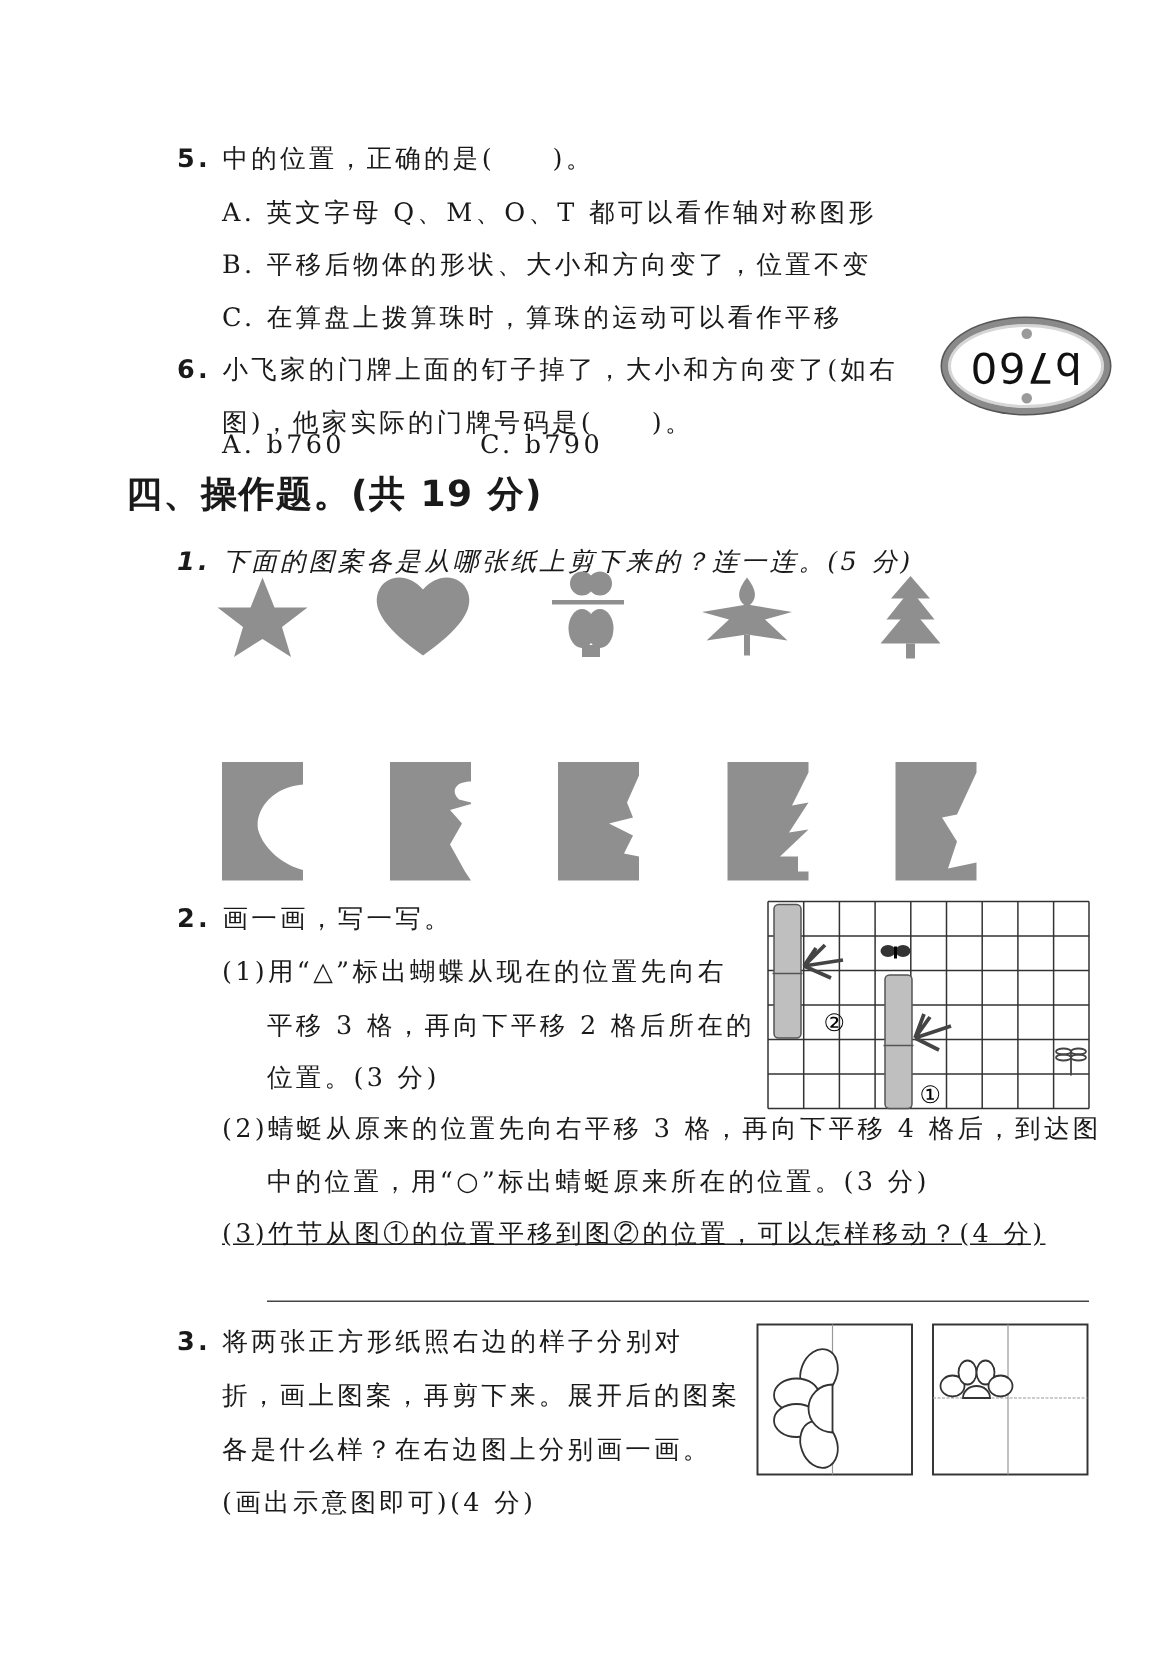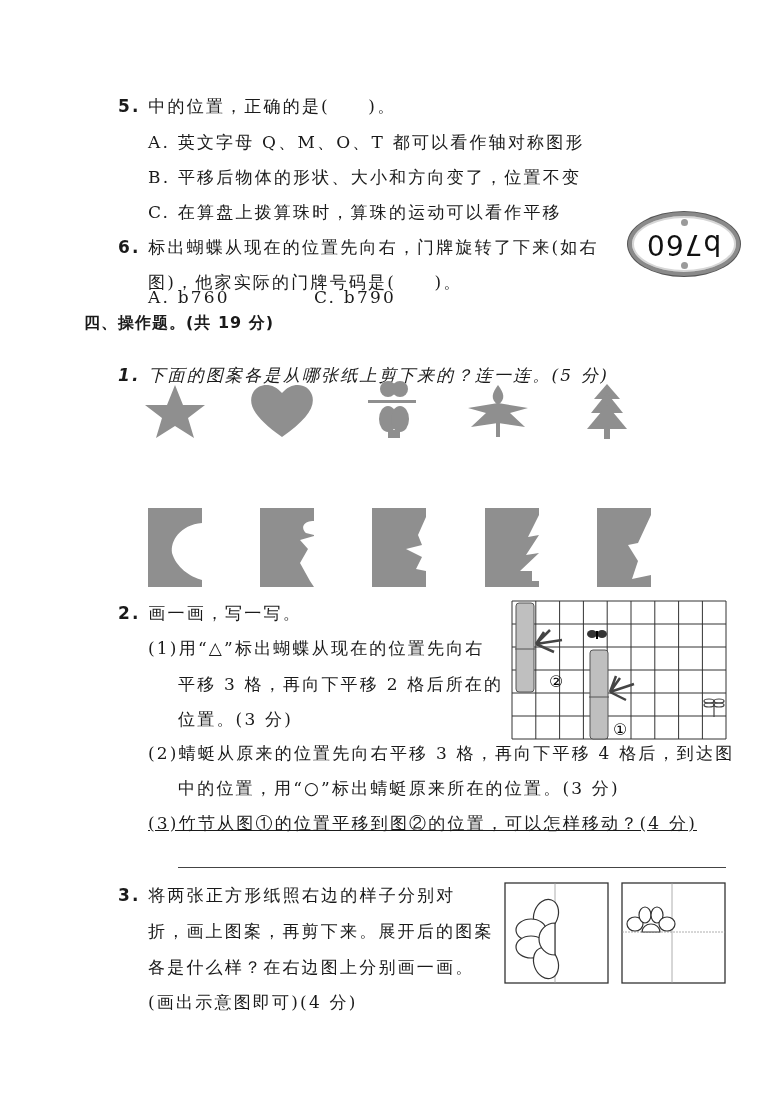--- a/index.html
+++ b/index.html
@@ -3,21 +3,21 @@
 <meta charset="utf-8">
 <style>
   html, body { margin: 0; padding: 0; }
   body {
     width: 780px; height: 1103px; background: #ffffff; position: relative; overflow: hidden;
     font-family: "DejaVu Serif", "Liberation Serif", serif; color: #1a1a1a;
   }
   .abs { position: absolute; }
   .line { font-size: 17px; letter-spacing: 2.2px; white-space: nowrap; line-height: 22px; }
   .qnum { font-family: "DejaVu Sans", "Liberation Sans", sans-serif; font-weight: bold; font-size: 17px; }
-  .section-title { font-family: "DejaVu Sans", "Liberation Sans", sans-serif; font-size: 16px; font-weight: bold; letter-spacing: 1px; }
+  .section-title { font-family: "DejaVu Sans", "Liberation Sans", sans-serif; font-size: 24px; font-weight: bold; letter-spacing: 1px; }
   .shape-fill { fill: #8f8f8f; }
   .plate {
     width: 104px; height: 56px; border-radius: 50%;
     border: 4px solid #8a8a8a; box-shadow: inset 0 0 0 2px #d6d6d6, 0 0 0 1px #555;
     background: #fff; display: flex; align-items: center; justify-content: center;
   }
   .plate-num {
     transform: rotate(180deg); font-family: "DejaVu Sans", "Liberation Sans", sans-serif;
     font-size: 28px; letter-spacing: 1px; color: #111;
   }
@@ -30,29 +30,29 @@
 <div class="abs line" style="left:118px;top:95px;">
   <span class="qnum">5.</span>
   <span>中的位置，正确的是(　　)。</span>
 </div>
 <div class="abs line" style="left:148px;top:131px;">A. 英文字母 Q、M、O、T 都可以看作轴对称图形</div>
 <div class="abs line" style="left:148px;top:166px;">B. 平移后物体的形状、大小和方向变了，位置不变</div>
 <div class="abs line" style="left:148px;top:201px;">C. 在算盘上拨算珠时，算珠的运动可以看作平移</div>
 
 <div class="abs line" style="left:118px;top:236px;">
   <span class="qnum">6.</span>
-  <span>标出蝴蝶从现在的位置先向右，门牌旋转了下来(如右</span>
+  <span>小飞家的门牌上面的钉子掉了，大小和方向变了(如右</span>
 </div>
 <div class="abs line" style="left:148px;top:271px;">图)，他家实际的门牌号码是(　　)。</div>
 <div class="abs plate" style="left:628px;top:212px;">
   <span class="dot" style="top:3px;"></span>
   <span class="plate-num">b760</span>
   <span class="dot" style="bottom:3px;"></span>
 </div>
-<div class="abs line" style="left:148px;top:276px;display:flex;gap:6px;margin-top:10px;align-items:flex-end;">
+<div class="abs line" style="left:148px;top:276px;display:flex;gap:12px;margin-top:10px;align-items:flex-end;">
   <span style="width:160px;display:inline-block;">A. b760</span>
   <span style="display:inline-block;">C. b790</span>
 </div>
 
 <div class="abs section-title" style="left:84px;top:313px;">四、操作题。(共 19 分)</div>
 
 <div class="abs line" style="left:118px;top:364px;font-style:italic;">
   <span class="qnum">1.</span>
   <span>下面的图案各是从哪张纸上剪下来的？连一连。(5 分)</span>
 </div>

